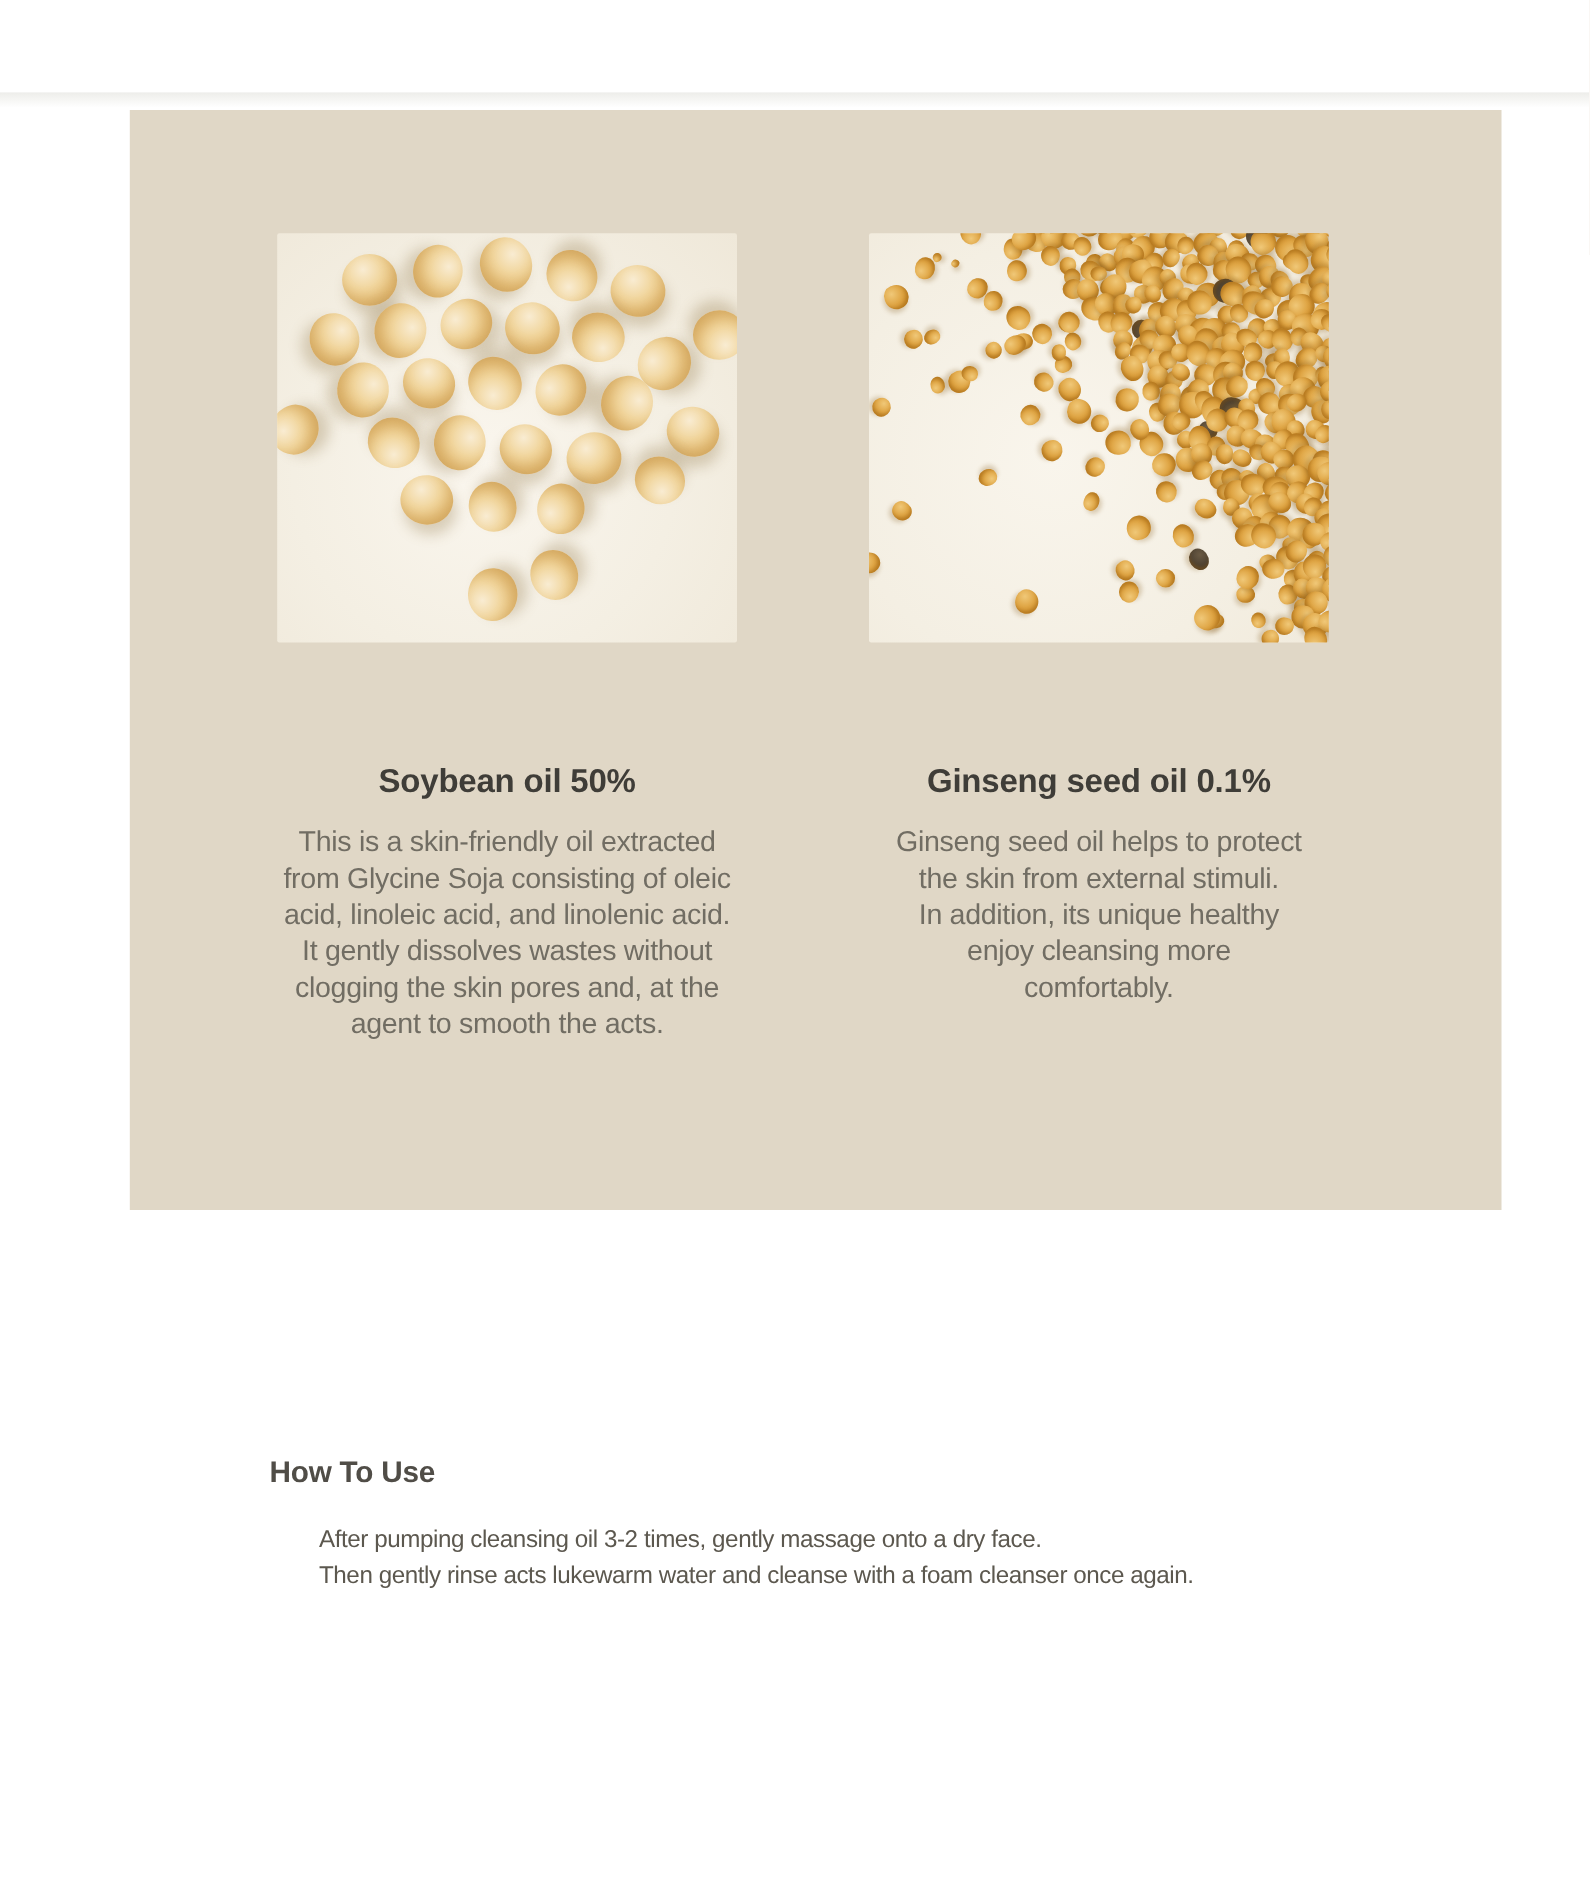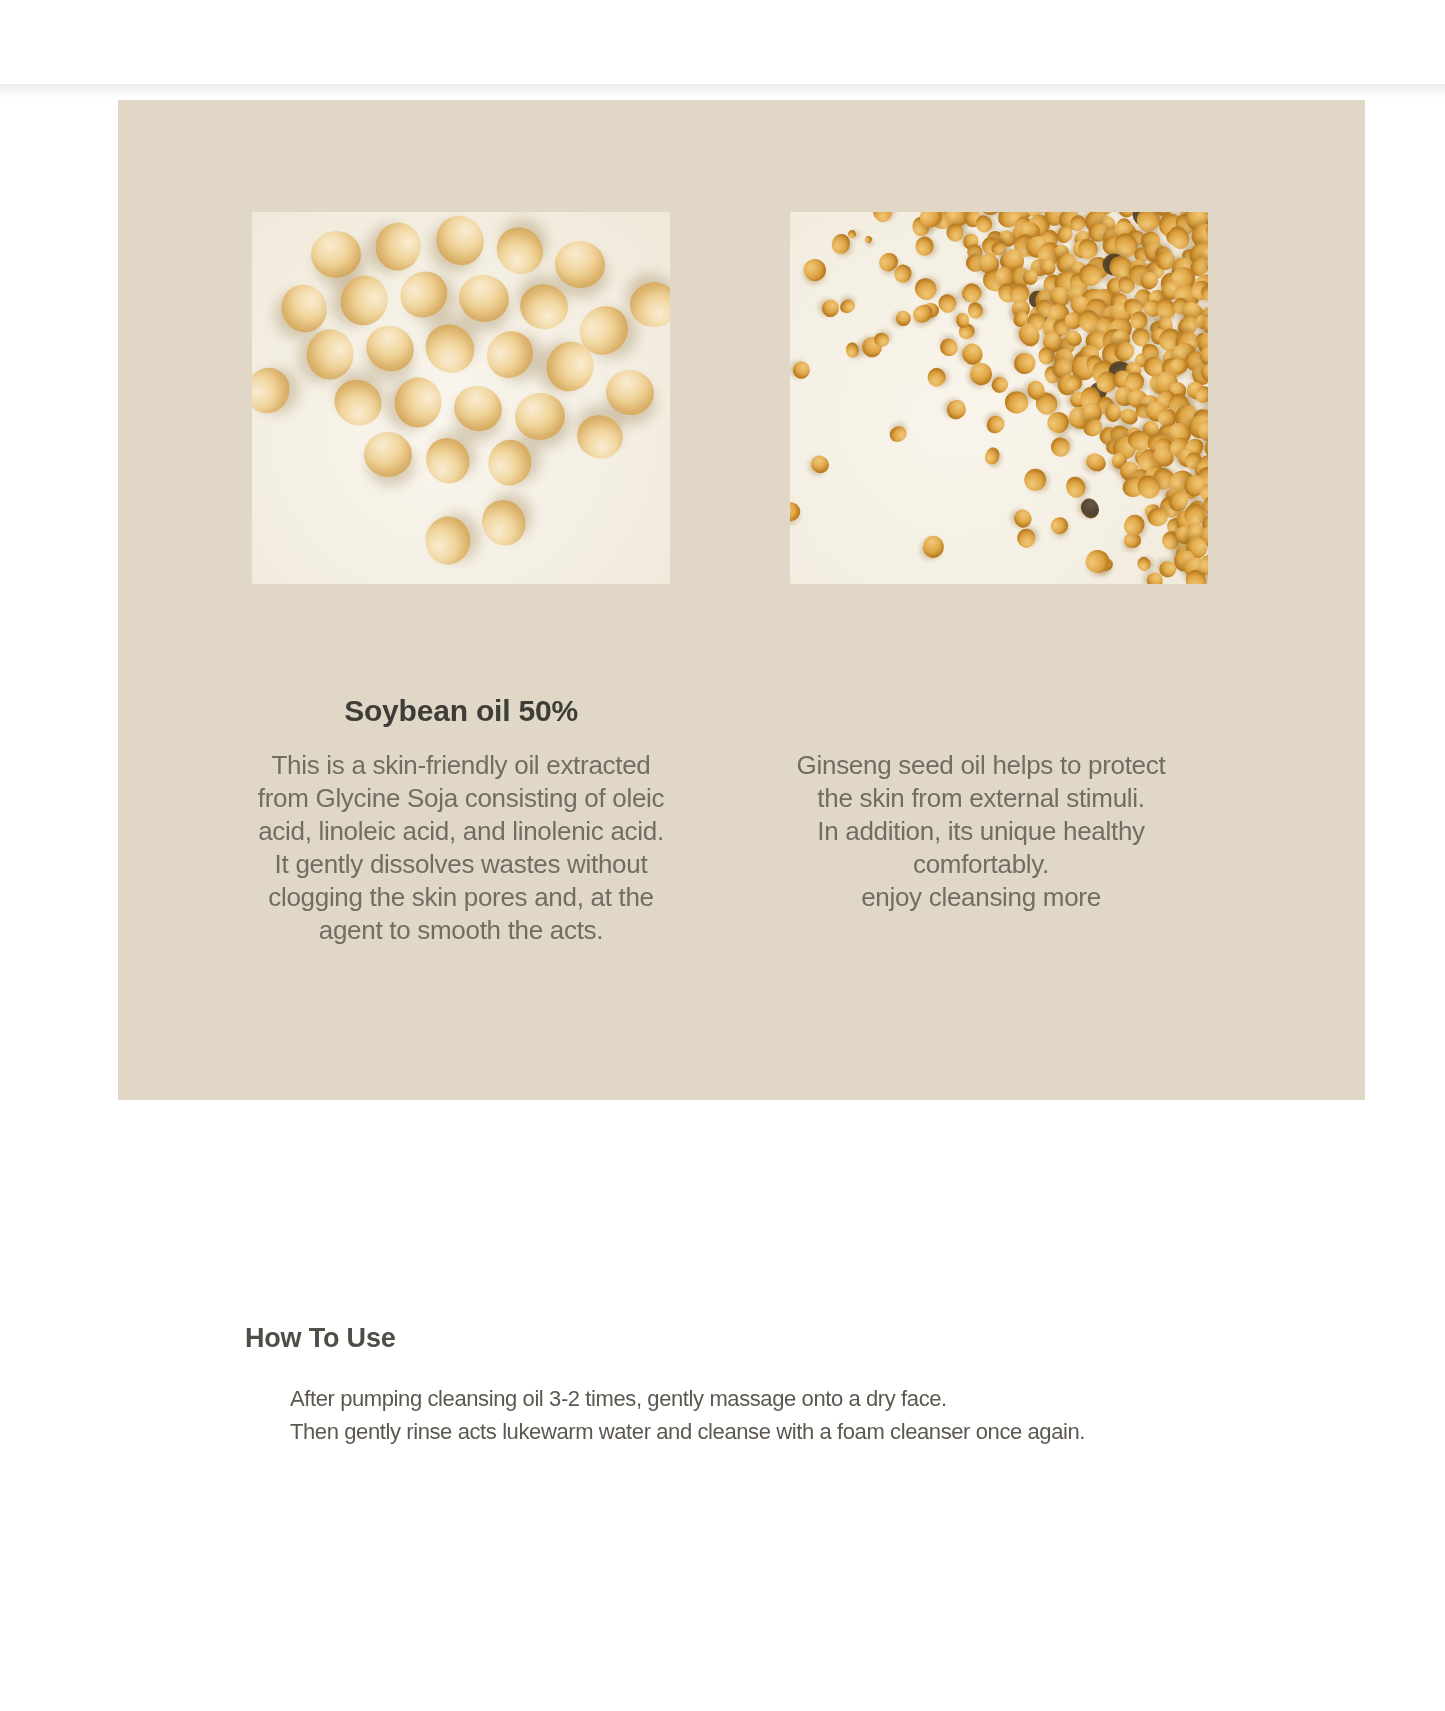--- a/index.html
+++ b/index.html
@@ -43,21 +43,21 @@
     letter-spacing:-0.2px;white-space:nowrap;
   }
   .ing-title.left{left:241px;}
   .ing-title.right{left:779px;}
   .ing-body{
     position:absolute;top:749px;width:460px;
     text-align:center;font-size:26px;line-height:33px;color:#716d63;
     letter-spacing:-0.3px;
   }
   .ing-body.left{left:231px;}
-  .ing-body.right{left:751px;}
+  .ing-body.right{left:769px;}
   .ing-body div{white-space:nowrap;}
   .htu-title{
     position:absolute;left:245px;top:1323px;
     font-size:27px;font-weight:700;color:#504d47;letter-spacing:-0.2px;
   }
   .htu-body{
     position:absolute;left:290px;top:1382px;
     font-size:22px;line-height:33px;color:#5c584f;letter-spacing:-0.4px;
   }
   .htu-body div{white-space:nowrap;}
@@ -432,36 +432,37 @@
       <div class="gseed" style="left: 173.42px; top: 71.9676px; width: 18.6533px; height: 17.9922px; border-radius: 46% 54% 50% 50%; transform: rotate(231deg);"></div>
       <div class="gseed" style="left: 122.725px; top: 93.0882px; width: 20.0832px; height: 17.1812px; border-radius: 46% 54% 50% 50%; transform: rotate(327deg);"></div>
       <div class="gseed" style="left: 82.7758px; top: -7.67607px; width: 18.7421px; height: 17.6266px; border-radius: 46% 54% 50% 50%; transform: rotate(216deg);"></div>
       <div class="gseed" style="left: 83.9187px; top: 121.309px; width: 15.1017px; height: 13.6519px; border-radius: 46% 54% 50% 50%; transform: rotate(184deg);"></div>
       <div class="gseed dark" style="left: 290px; top: 288px; width: 20px; height: 17.1862px; border-radius: 46% 54% 50% 50%; transform: rotate(54deg);"></div>
       <div class="gseed" style="left: 58px; top: 18px; width: 8px; height: 8.08505px; border-radius: 46% 54% 50% 50%; transform: rotate(248deg);"></div>
       <div class="gseed" style="left: 74.5px; top: 23.5px; width: 7px; height: 7.01722px; border-radius: 46% 54% 50% 50%; transform: rotate(304deg);"></div>
     </div>
 
   <div class="ing-title left">Soybean oil 50%</div>
+  <div class="ing-title right">Ginseng seed oil 0.1%</div>
 
   <div class="ing-body left">
     <div>This is a skin-friendly oil extracted</div>
     <div>from Glycine Soja consisting of oleic</div>
     <div>acid, linoleic acid, and linolenic acid.</div>
     <div>It gently dissolves wastes without</div>
     <div>clogging the skin pores and, at the</div>
     <div>agent to smooth the acts.</div>
   </div>
 
   <div class="ing-body right">
     <div>Ginseng seed oil helps to protect</div>
     <div>the skin from external stimuli.</div>
     <div>In addition, its unique healthy</div>
+    <div>enjoy cleansing more</div>
     <div>comfortably.</div>
-    <div>enjoy cleansing more</div>
   </div>
 
   <div class="htu-title">How To Use</div>
 
   <div class="htu-body">
     <div>After pumping cleansing oil 3-2 times, gently massage onto a dry face.</div>
     <div>Then gently rinse acts lukewarm water and cleanse with a foam cleanser once again.</div>
   </div>
 
 </div>

